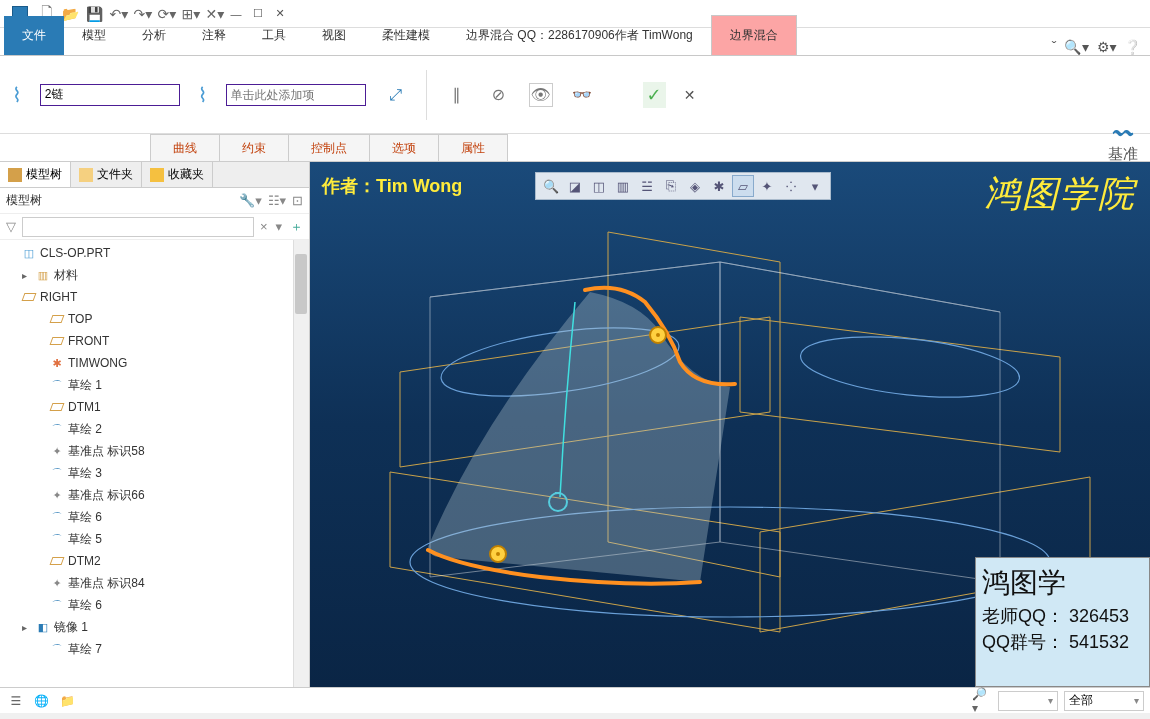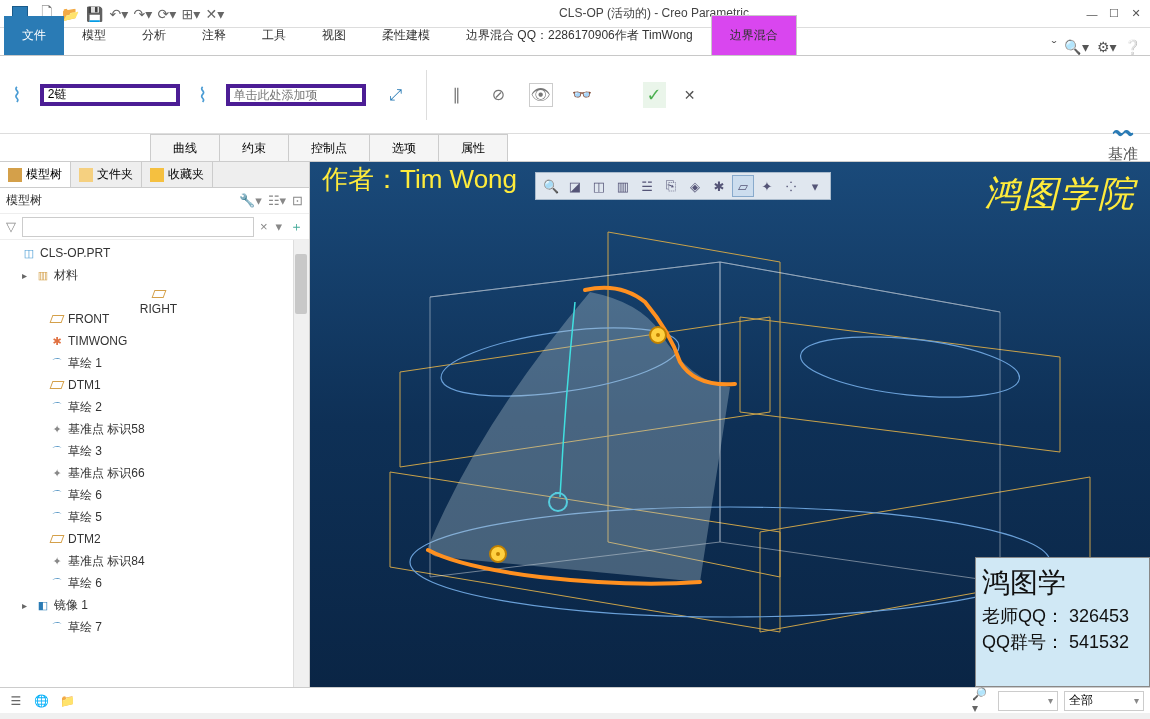--- a/index.html
+++ b/index.html
@@ -7,35 +7,35 @@
 .titlebar{height:28px;background:#fff;display:flex;align-items:center;padding:0 4px;border-bottom:1px solid #ddd}
 .titlebar .app-icon{width:16px;height:16px;background:#2a7bb5;margin:0 8px;border:1px solid #1a5a8a}
 .titlebar .qat{display:flex;gap:2px;align-items:center}
 .titlebar .qat span{width:22px;height:22px;display:flex;align-items:center;justify-content:center;color:#666;font-size:14px}
 .titlebar .title{flex:1;text-align:center;color:#444}
 .titlebar .winbtn{display:flex;gap:2px}
 .titlebar .winbtn span{width:20px;height:20px;display:flex;align-items:center;justify-content:center;color:#555;font-size:11px}
 .menubar{height:28px;background:#fff;display:flex;align-items:flex-end;padding-left:4px;border-bottom:1px solid #c8c8c8}
 .menubar .tab{padding:11px 18px;color:#333;cursor:pointer}
 .menubar .tab.file{background:#2a7bb5;color:#fff}
-.menubar .tab.active{background:#d946ef;border:1px solid #c8c8c8;border-bottom:none}
+.menubar .tab.active{background:#fca5a5;border:1px solid #c8c8c8;border-bottom:none}
 .menubar .right{margin-left:auto;display:flex;align-items:center;gap:8px;padding-right:8px;color:#555}
 .menubar .right span{font-size:14px}
 .ribbon{height:78px;background:#fff;display:flex;align-items:center;padding:0 12px;gap:18px;border-bottom:1px solid #ddd}
 .ribbon .chain-icon{color:#4a9cd4;font-size:20px}
-.ribbon input{height:22px;border:4px solid #4c1d95;padding:0 4px;font-size:12px}
+.ribbon input{height:22px;border:1px solid #4c1d95;padding:0 4px;font-size:12px}
 .ribbon .sep{width:1px;height:50px;background:#ddd}
 .ribbon .ctrl-icon{width:24px;height:24px;display:flex;align-items:center;justify-content:center;color:#777;font-size:16px;border:1px solid transparent}
 .ribbon .ctrl-icon.boxed{border-color:#ccc}
 .ribbon .check{color:#4caf50;font-size:18px;background:#eaf5ea;padding:2px 4px}
 .ribbon .cross{color:#555;font-size:14px}
 .ribbon .rlabel{position:absolute;right:12px;top:60px;display:flex;flex-direction:column;align-items:center}
 .ribbon .wave{color:#2a7bb5;font-size:20px}
 .subtabs{height:28px;background:#fff;display:flex;padding-left:150px;border-bottom:1px solid #ccc}
-.subtabs .stab{padding:5px 22px;border:1px solid #ccc;border-bottom:none;background:#f5f5f5;margin-right:-1px;color:#000000;cursor:pointer}
+.subtabs .stab{padding:5px 22px;border:1px solid #ccc;border-bottom:none;background:#f5f5f5;margin-right:-1px;color:#c2410c;cursor:pointer}
 .main{display:flex;height:525px}
 .sidebar{width:310px;background:#fff;display:flex;flex-direction:column;border-right:1px solid #ccc}
 .treetabs{height:26px;display:flex;background:#eee;border-bottom:1px solid #ccc}
 .treetabs .tt{padding:4px 8px;display:flex;align-items:center;gap:4px;border-right:1px solid #ccc;font-size:11px}
 .treetabs .tt.active{background:#fff}
 .treetabs .ic{width:14px;height:14px;display:inline-block}
 .tree-tools{height:26px;display:flex;align-items:center;padding:0 6px;gap:6px;border-bottom:1px solid #eee}
 .tree-tools .lbl{flex:1;color:#333}
 .tree-tools span.ic{color:#888;font-size:13px}
 .filter{height:26px;display:flex;align-items:center;padding:0 4px;gap:4px;border-bottom:1px solid #eee}
@@ -51,21 +51,21 @@
 .ti-plane{color:#d4a04a;border:1px solid #d4a04a;width:12px;height:8px;transform:skewX(-20deg)}
 .ti-csys{color:#e07040}
 .ti-sketch{color:#2a7bb5}
 .ti-point{color:#888}
 .ti-part{color:#4a9cd4}
 .ti-mat{color:#d4a04a}
 .viewport{flex:1;background:linear-gradient(180deg,#1a4a7a 0%,#0e3056 50%,#0a2545 100%);position:relative;overflow:hidden}
 .vp-toolbar{position:absolute;top:10px;left:225px;height:28px;background:rgba(235,240,245,0.95);border:1px solid #aabbcc;display:flex;align-items:center;padding:0 4px;gap:2px}
 .vp-toolbar .vbtn{width:22px;height:22px;display:flex;align-items:center;justify-content:center;color:#557;font-size:13px;cursor:pointer}
 .vp-toolbar .vbtn.active{background:#cde;border:1px solid #8ac}
-.author{position:absolute;top:0;left:12px;color:#ffeb3b;font-size:26px;font-weight:400}
+.author{position:absolute;top:12px;left:12px;color:#ffeb3b;font-size:18px;font-weight:700}
 .academy{position:absolute;top:8px;right:14px;color:#ffeb3b;font-size:36px;font-weight:500;font-style:italic;letter-spacing:2px}
 .coords{position:absolute;bottom:12px;right:18px;color:#fff;font-size:11px;text-align:right;line-height:14px}
 .overlay-box{position:absolute;bottom:0;right:0;width:175px;height:130px;background:#d0e8f5;border:1px solid #888;padding:6px}
 .overlay-box .ob-title{font-size:28px;color:#111;font-weight:500}
 .overlay-box .ob-line{font-size:18px;color:#111;margin-top:2px}
 .statusbar{height:26px;background:#fff;border-top:1px solid #ccc;display:flex;align-items:center;padding:0 6px;gap:6px}
 .statusbar .sic{width:20px;height:20px;display:flex;align-items:center;justify-content:center;color:#666}
 .statusbar .spacer{flex:1}
 .statusbar .combo{height:20px;border:1px solid #ccc;padding:0 18px 0 4px;background:#fff;min-width:80px;display:flex;align-items:center;position:relative}
 .statusbar .combo::after{content:"▾";position:absolute;right:4px;color:#888;font-size:10px}
@@ -79,21 +79,20 @@
   <div class="qat">
     <span>🗋</span>
     <span>📂</span>
     <span>💾</span>
     <span>↶▾</span>
     <span>↷▾</span>
     <span>⟳▾</span>
     <span>⊞▾</span>
     <span>✕▾</span>
   </div>
-  <div class="title">CLS-OP (活动的) - Creo Parametric</div>
   <div class="winbtn">
     <span>—</span>
     <span>☐</span>
     <span>✕</span>
   </div>
 </div>
 
 <div class="menubar">
   <div class="tab file">文件</div>
   <div class="tab">模型</div>
@@ -175,26 +174,33 @@
       <div class="tree-item" style="padding-left: 8px;">
           <span class="exp"></span>
           <span class="ticon ti-part">◫</span>
           <span class="tlabel">CLS-OP.PRT</span>
         </div>
         <div class="tree-item" style="padding-left: 22px;">
           <span class="exp">▸</span>
           <span class="ticon ti-mat">▥</span>
           <span class="tlabel">材料</span>
         </div>
-        <div class="tree-item" style=" flex-direction: column;">
+        <div class="tree-item" style="">
           <span class="exp"></span>
           <span class="ticon">
             <span class="ti-plane"></span>
           </span>
           <span class="tlabel">RIGHT</span>
+        </div>
+        <div class="tree-item" style="padding-left: 36px;">
+          <span class="exp"></span>
+          <span class="ticon">
+            <span class="ti-plane"></span>
+          </span>
+          <span class="tlabel">TOP</span>
         </div>
         <div class="tree-item" style="padding-left: 36px;">
           <span class="exp"></span>
           <span class="ticon">
             <span class="ti-plane"></span>
           </span>
           <span class="tlabel">FRONT</span>
         </div>
         <div class="tree-item" style="padding-left: 36px;">
           <span class="exp"></span>

